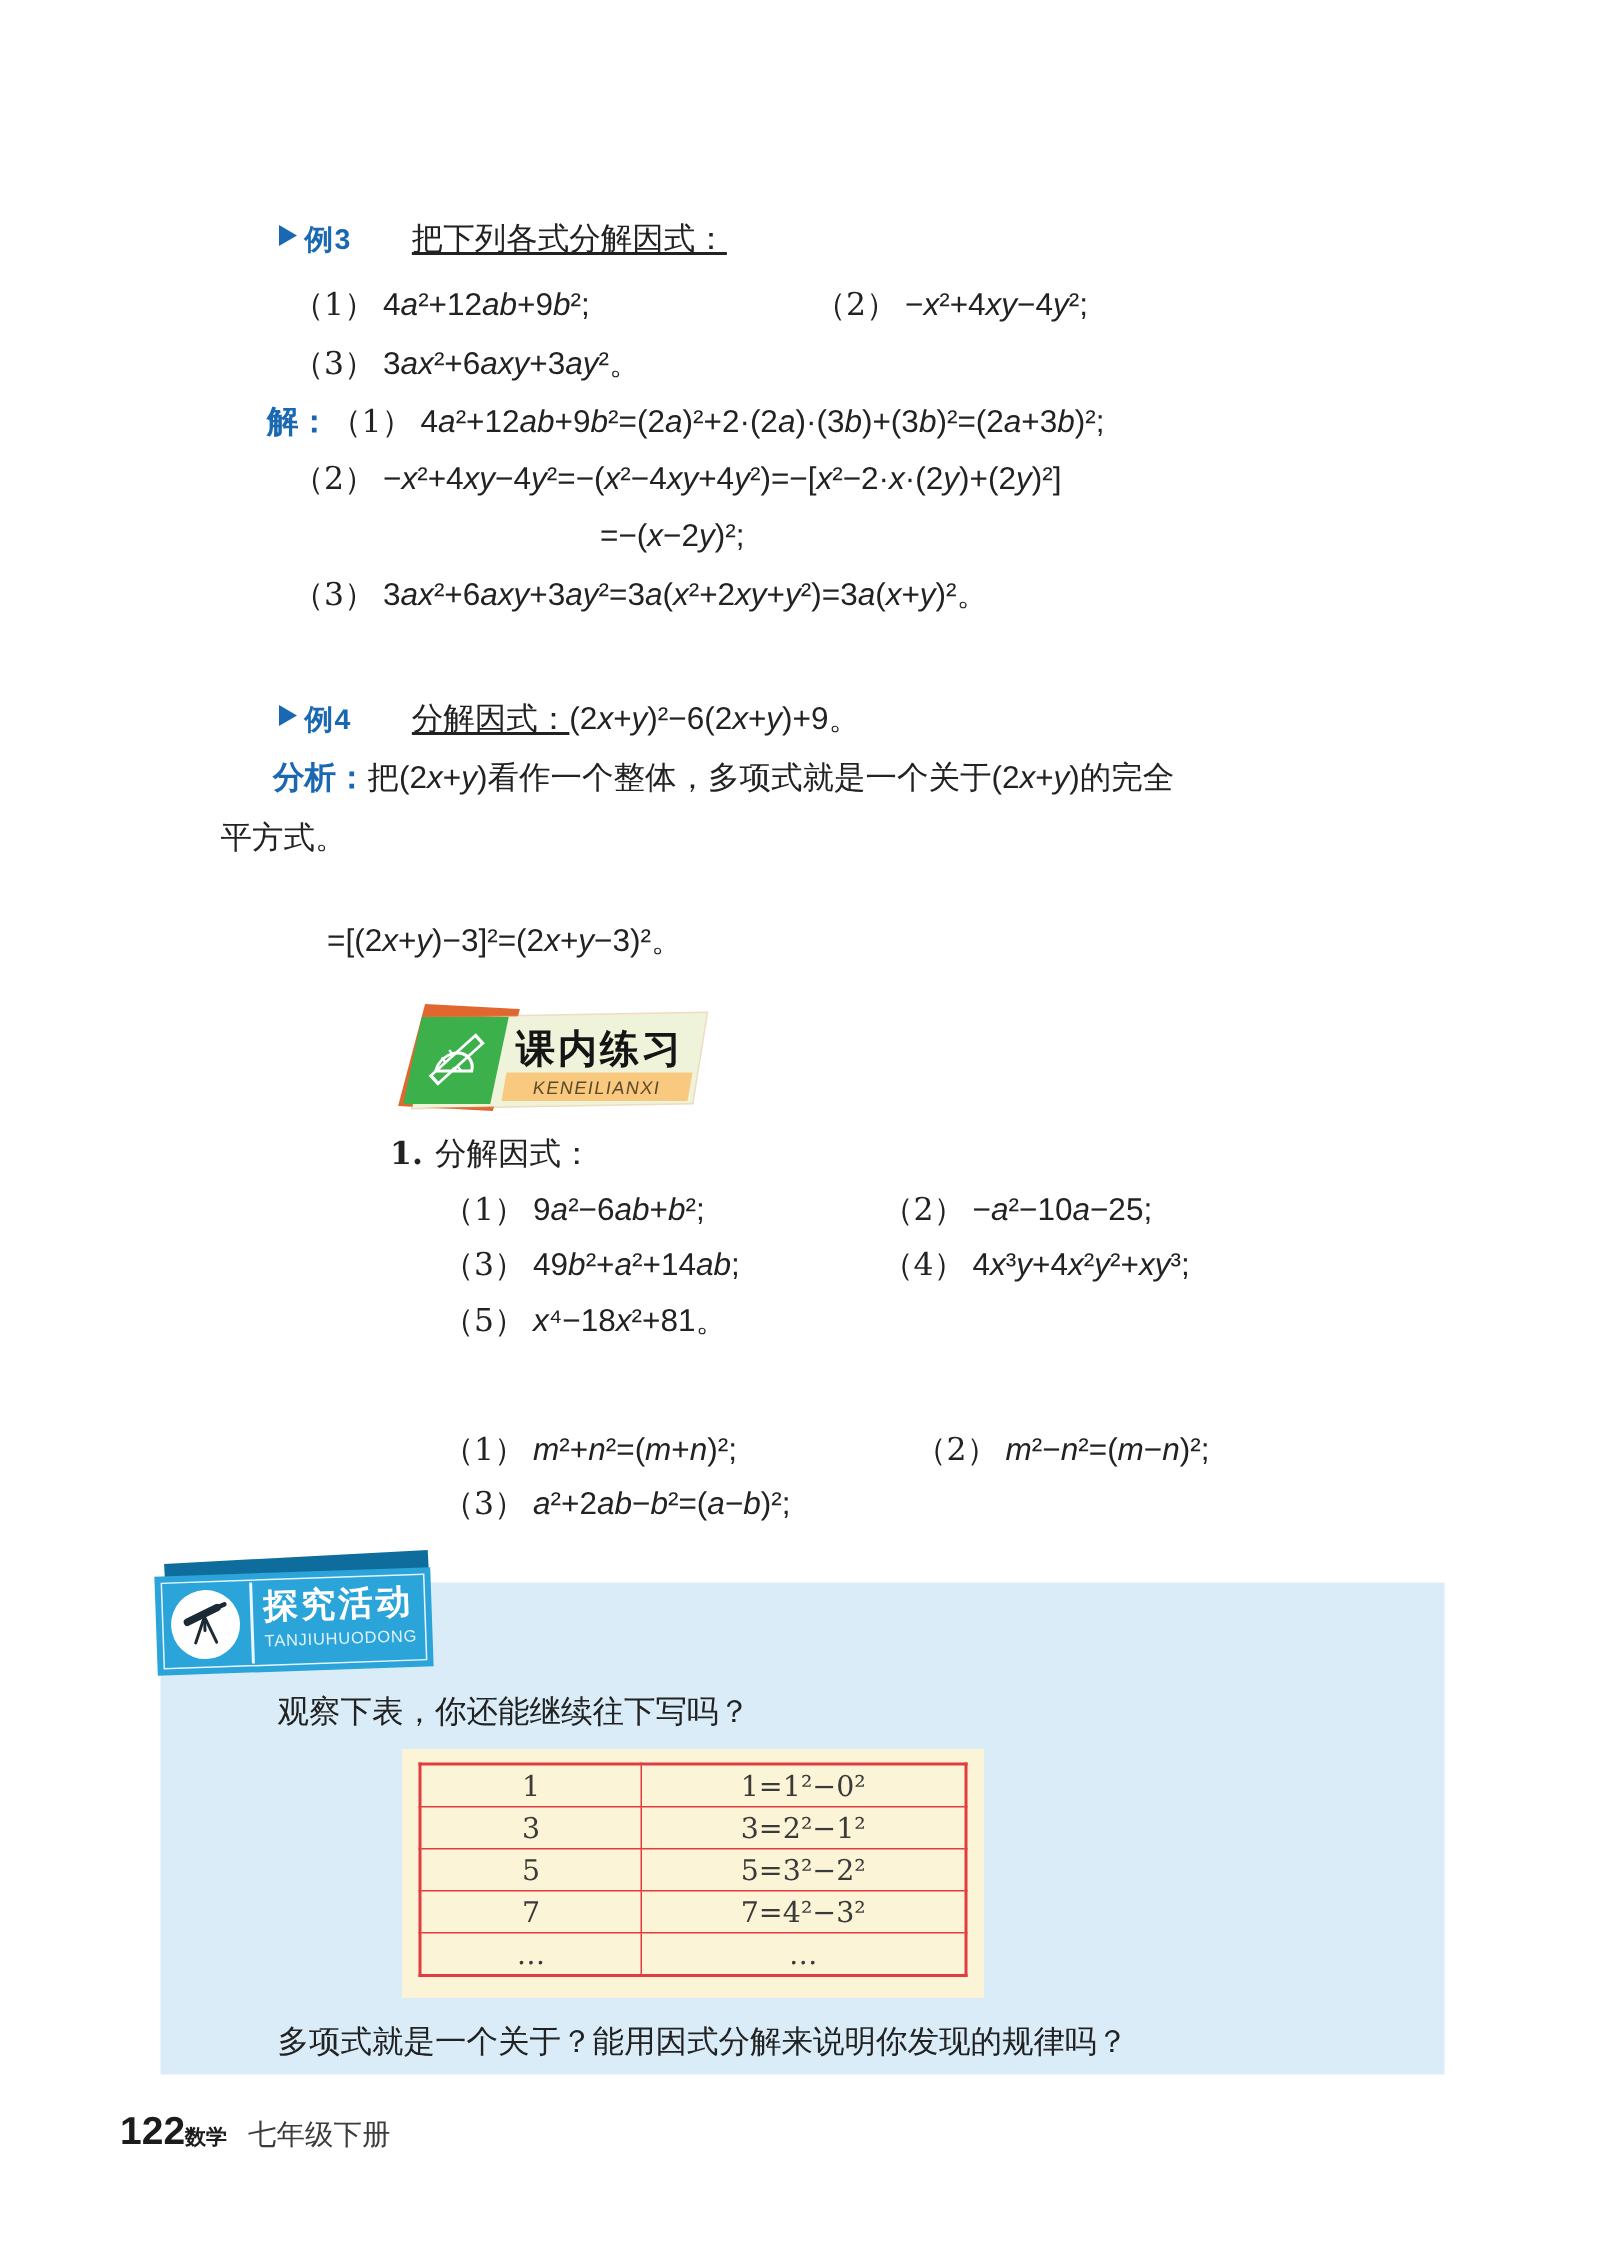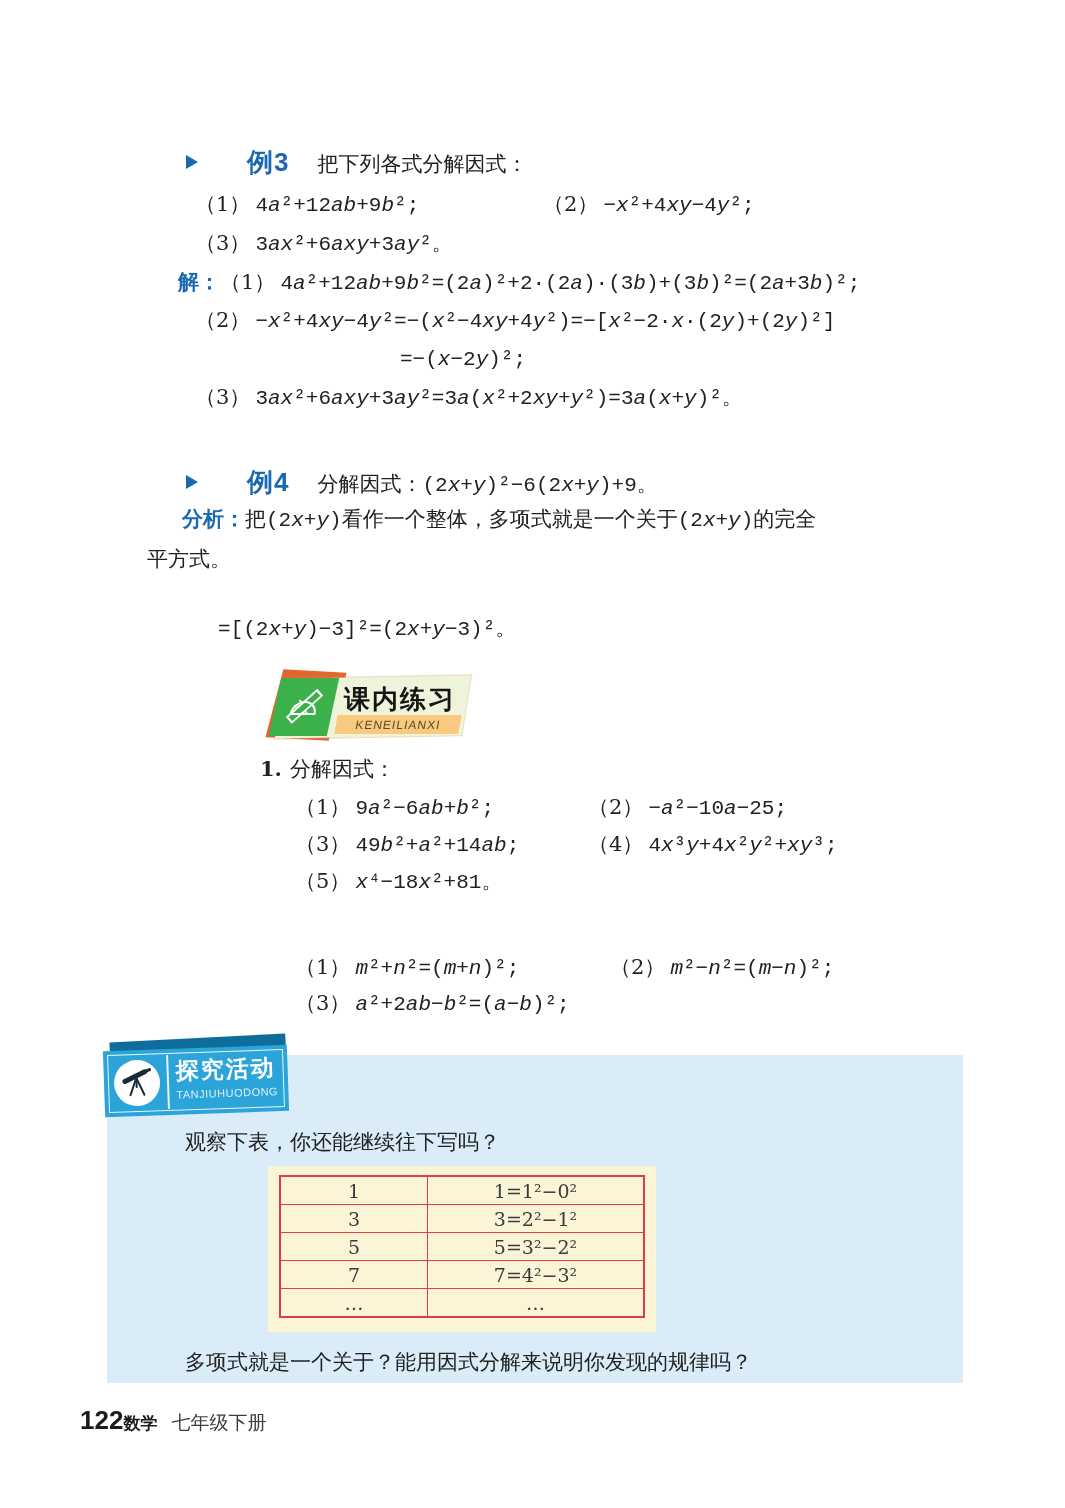--- a/index.html
+++ b/index.html
@@ -5,26 +5,26 @@
   :root{
     --accent-blue:#1a67b2; --badge-blue:#2aa4d9; --ribbon-blue:#0f6d9e;
     --panel-blue:#d9ecf8; --cream:#fbf4d6; --table-red:#e23b41;
     --green:#3cb04a; --badge-cream:#eff3da; --strip-orange:#f8c97e;
     --accent-orange:#e2662f; --ink:#222;
   }
   html,body{margin:0;padding:0;background:#fff;}
   #page{position:relative;width:1065px;height:1508px;background:#fff;overflow:hidden;
         font-family:"Liberation Sans",sans-serif;color:var(--ink);}
   .line{position:absolute;white-space:nowrap;font-size:21px;line-height:1.3;color:var(--ink);}
-  .m{font-family:Liberation Mono, monospace;}
+  .m{font-family:Liberation Sans, sans-serif;}
   .m i{font-style:italic;}
   .pn{font-family:"DejaVu Serif","Liberation Serif",serif;margin-right:5px;}
   .blab{color:var(--accent-blue);font-weight:700;}
-  .exlab{color:var(--accent-blue);font-weight:700;font-size:26px;letter-spacing:1px;margin-left:44px;}
-  .extitle{margin-left:28px;}
+  .exlab{color:var(--accent-blue);font-weight:700;font-size:19px;letter-spacing:1px;}
+  .extitle{margin-left:40px;text-decoration:underline;}
   .tri{display:inline-block;width:0;height:0;border-left:12px solid var(--accent-blue);
        border-top:7px solid transparent;border-bottom:7px solid transparent;
        margin-right:5px;vertical-align:2px;}
   .qnum{font-family:"DejaVu Serif","Liberation Serif",serif;font-weight:700;margin-right:8px;}
 
   
   #kn-badge{position:absolute;left:270px;top:674px;width:196px;height:64px;}
   #kn-orange{position:absolute;left:4px;top:-3px;width:64px;height:68px;
              background:var(--accent-orange);transform:skewX(-12deg) rotate(3deg);}
   #kn-cream{position:absolute;left:10px;top:3px;right:0;bottom:1px;
@@ -58,21 +58,21 @@
   #cream-box{position:absolute;left:268px;top:1166px;width:388px;height:166px;background:var(--cream);}
   #num-table{position:absolute;left:11px;top:9px;border-collapse:collapse;
              font-family:"DejaVu Serif","Liberation Serif",serif;font-size:19px;color:#3a3a3a;}
   #num-table td{border:1.5px solid var(--table-red);text-align:center;height:27px;padding:0;}
   #num-table{border:2.5px solid var(--table-red);}
   #num-table .c1{width:146px;} #num-table .c2{width:215px;}
 
   
   #footer{position:absolute;left:80px;top:1405px;}
   #footer .pgnum{font-size:26px;font-weight:700;color:#1c1c1c;}
-  #footer .subj{font-size:17px;font-weight:700;color:#1c1c1c;margin-right:14px;}
+  #footer .subj{font-size:14px;font-weight:700;color:#1c1c1c;margin-right:14px;}
   #footer .book{font-size:19px;color:#3c3c3c;}
 </style>
 </head>
 <body>
 
 <div id="page">
 
   <div class="line" style="left:186px;top:146px">
     <span class="tri"></span><span class="exlab">例3</span><span class="extitle">把下列各式分解因式：</span>
   </div>

